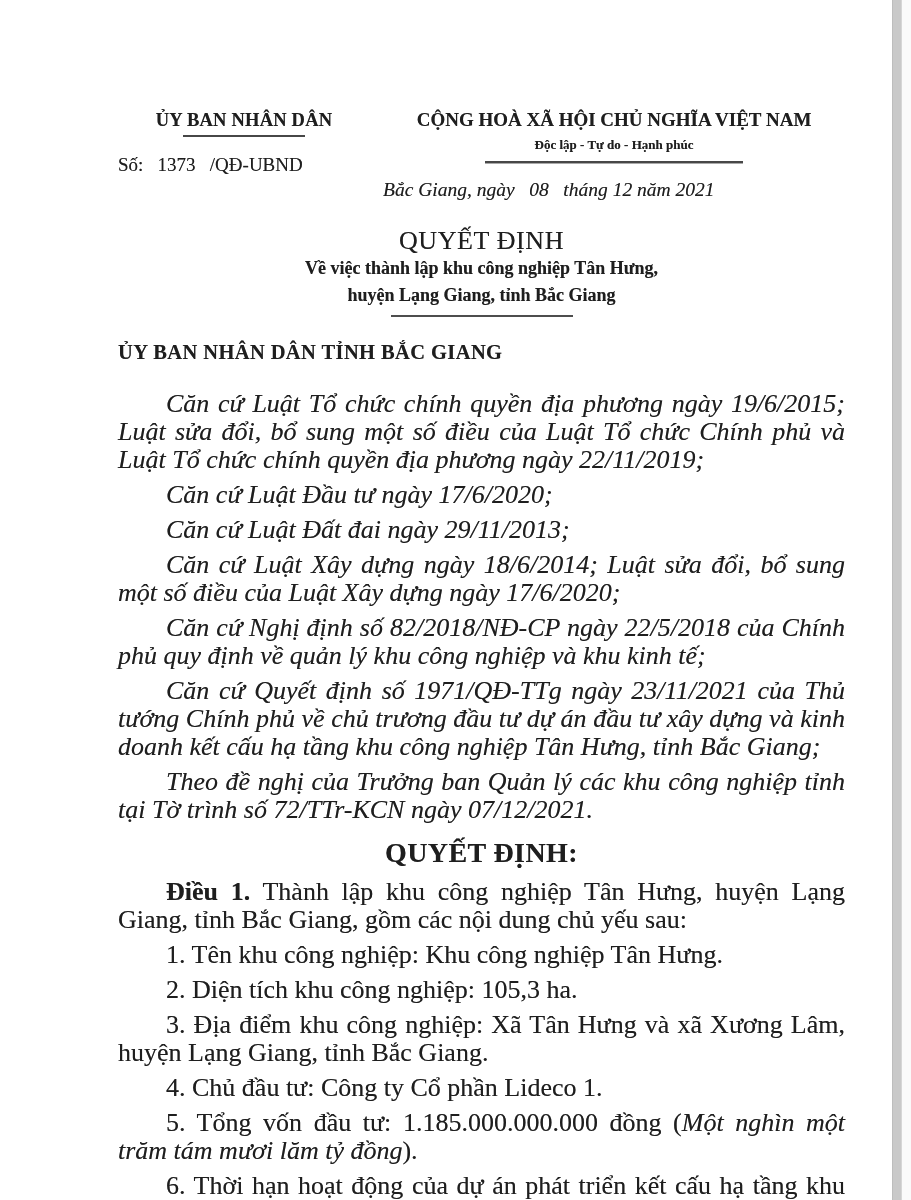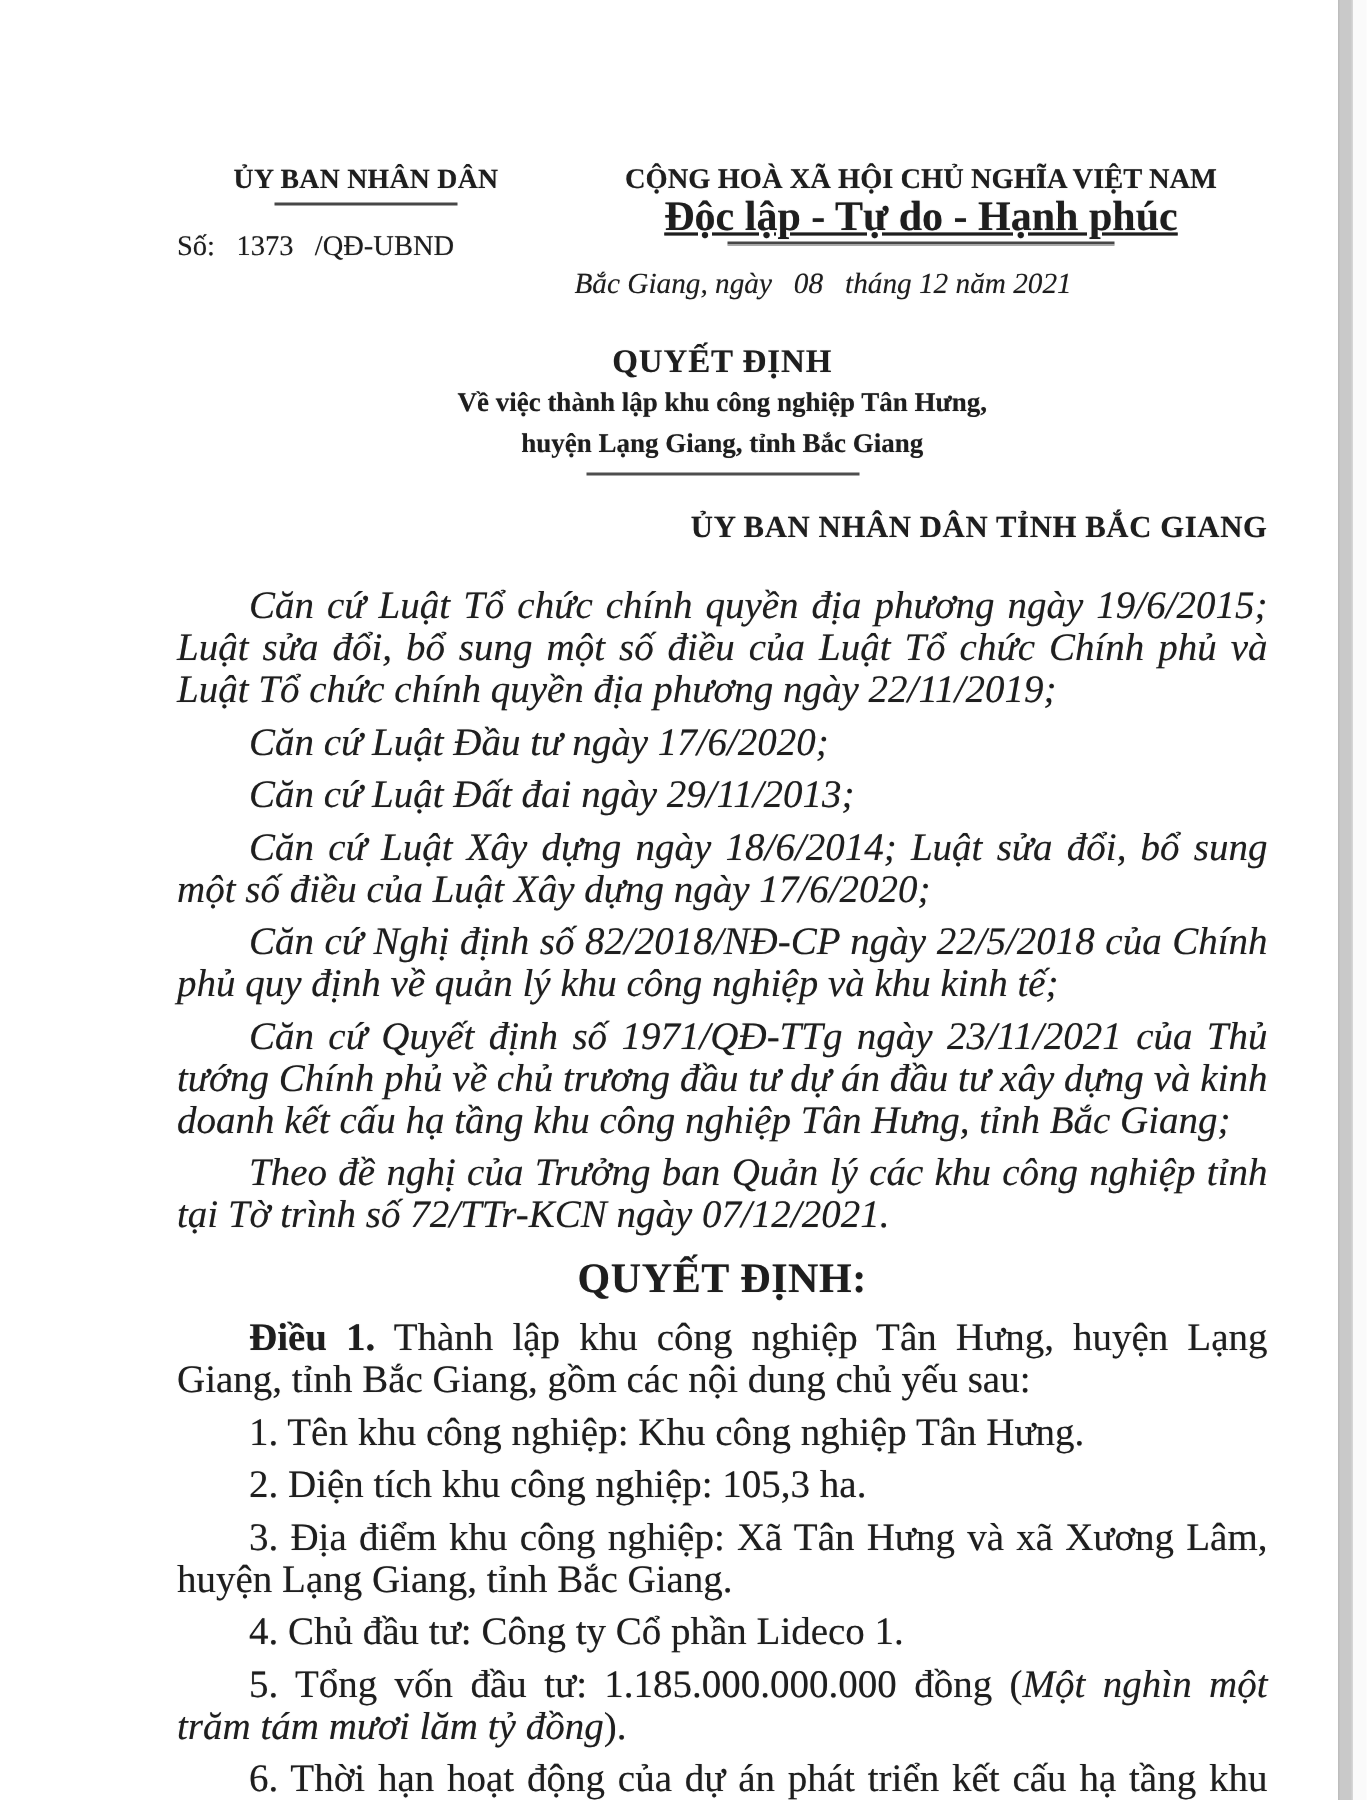--- a/index.html
+++ b/index.html
@@ -19,33 +19,33 @@
   .pre { white-space: pre-wrap; }
   .b { font-weight: bold; }
   .i { font-style: italic; }
 
   
   .hdr { display: flex; justify-content: space-between; align-items: flex-start; }
   .hdr-left  { width: 252px; text-align: center; }
   .hdr-right { width: 462px; text-align: center; }
   .org-line   { font-size: 18.5px; font-weight: bold; line-height: 24px; letter-spacing: 0.2px; }
   .motto-1    { font-size: 19px;   font-weight: bold; line-height: 24px; }
-  .motto-2    { font-size: 28px;   font-weight: bold; line-height: 26px; text-decoration: underline; }
+  .motto-2    { font-size: 13px;   font-weight: bold; line-height: 26px; }
   .rule       { height: 0; border-top: 2px solid #474747; margin: 3px auto 0; }
   .rule-left  { width: 122px; }
   .rule-right { width: 258px; border-bottom: 1px solid #a9a9a9; }
   .doc-no     { font-size: 19px; margin-top: 17px; text-align: left; }
   .date-line  { font-size: 19.5px; font-style: italic; margin-top: 15px; text-align: left; }
 
   
   .title-block { margin-top: 26px; text-align: center; }
-  .title-main  { font-size: 22px; font-weight: bold; letter-spacing: 0.6px; line-height: 28px; }
+  .title-main  { font-size: 26px; font-weight: normal; letter-spacing: 0.6px; line-height: 28px; }
   .title-sub   { font-size: 18px; font-weight: bold; line-height: 27px; }
   .rule-title  { width: 182px; border-top: 2px solid #4e4e4e; margin: 6px auto 0; }
-  .authority   { font-size: 20.5px; font-weight: bold; text-align: right;
+  .authority   { font-size: 20.5px; font-weight: bold; text-align: left;
                  letter-spacing: 0.4px; margin-top: 22px; line-height: 27px; }
 
   
   .body-text { margin-top: 24px; }
   .body-text p {
     font-size: 26px;
     line-height: 28px;
     margin: 0 0 7px 0;
     text-indent: 48px;
     text-align: justify;

